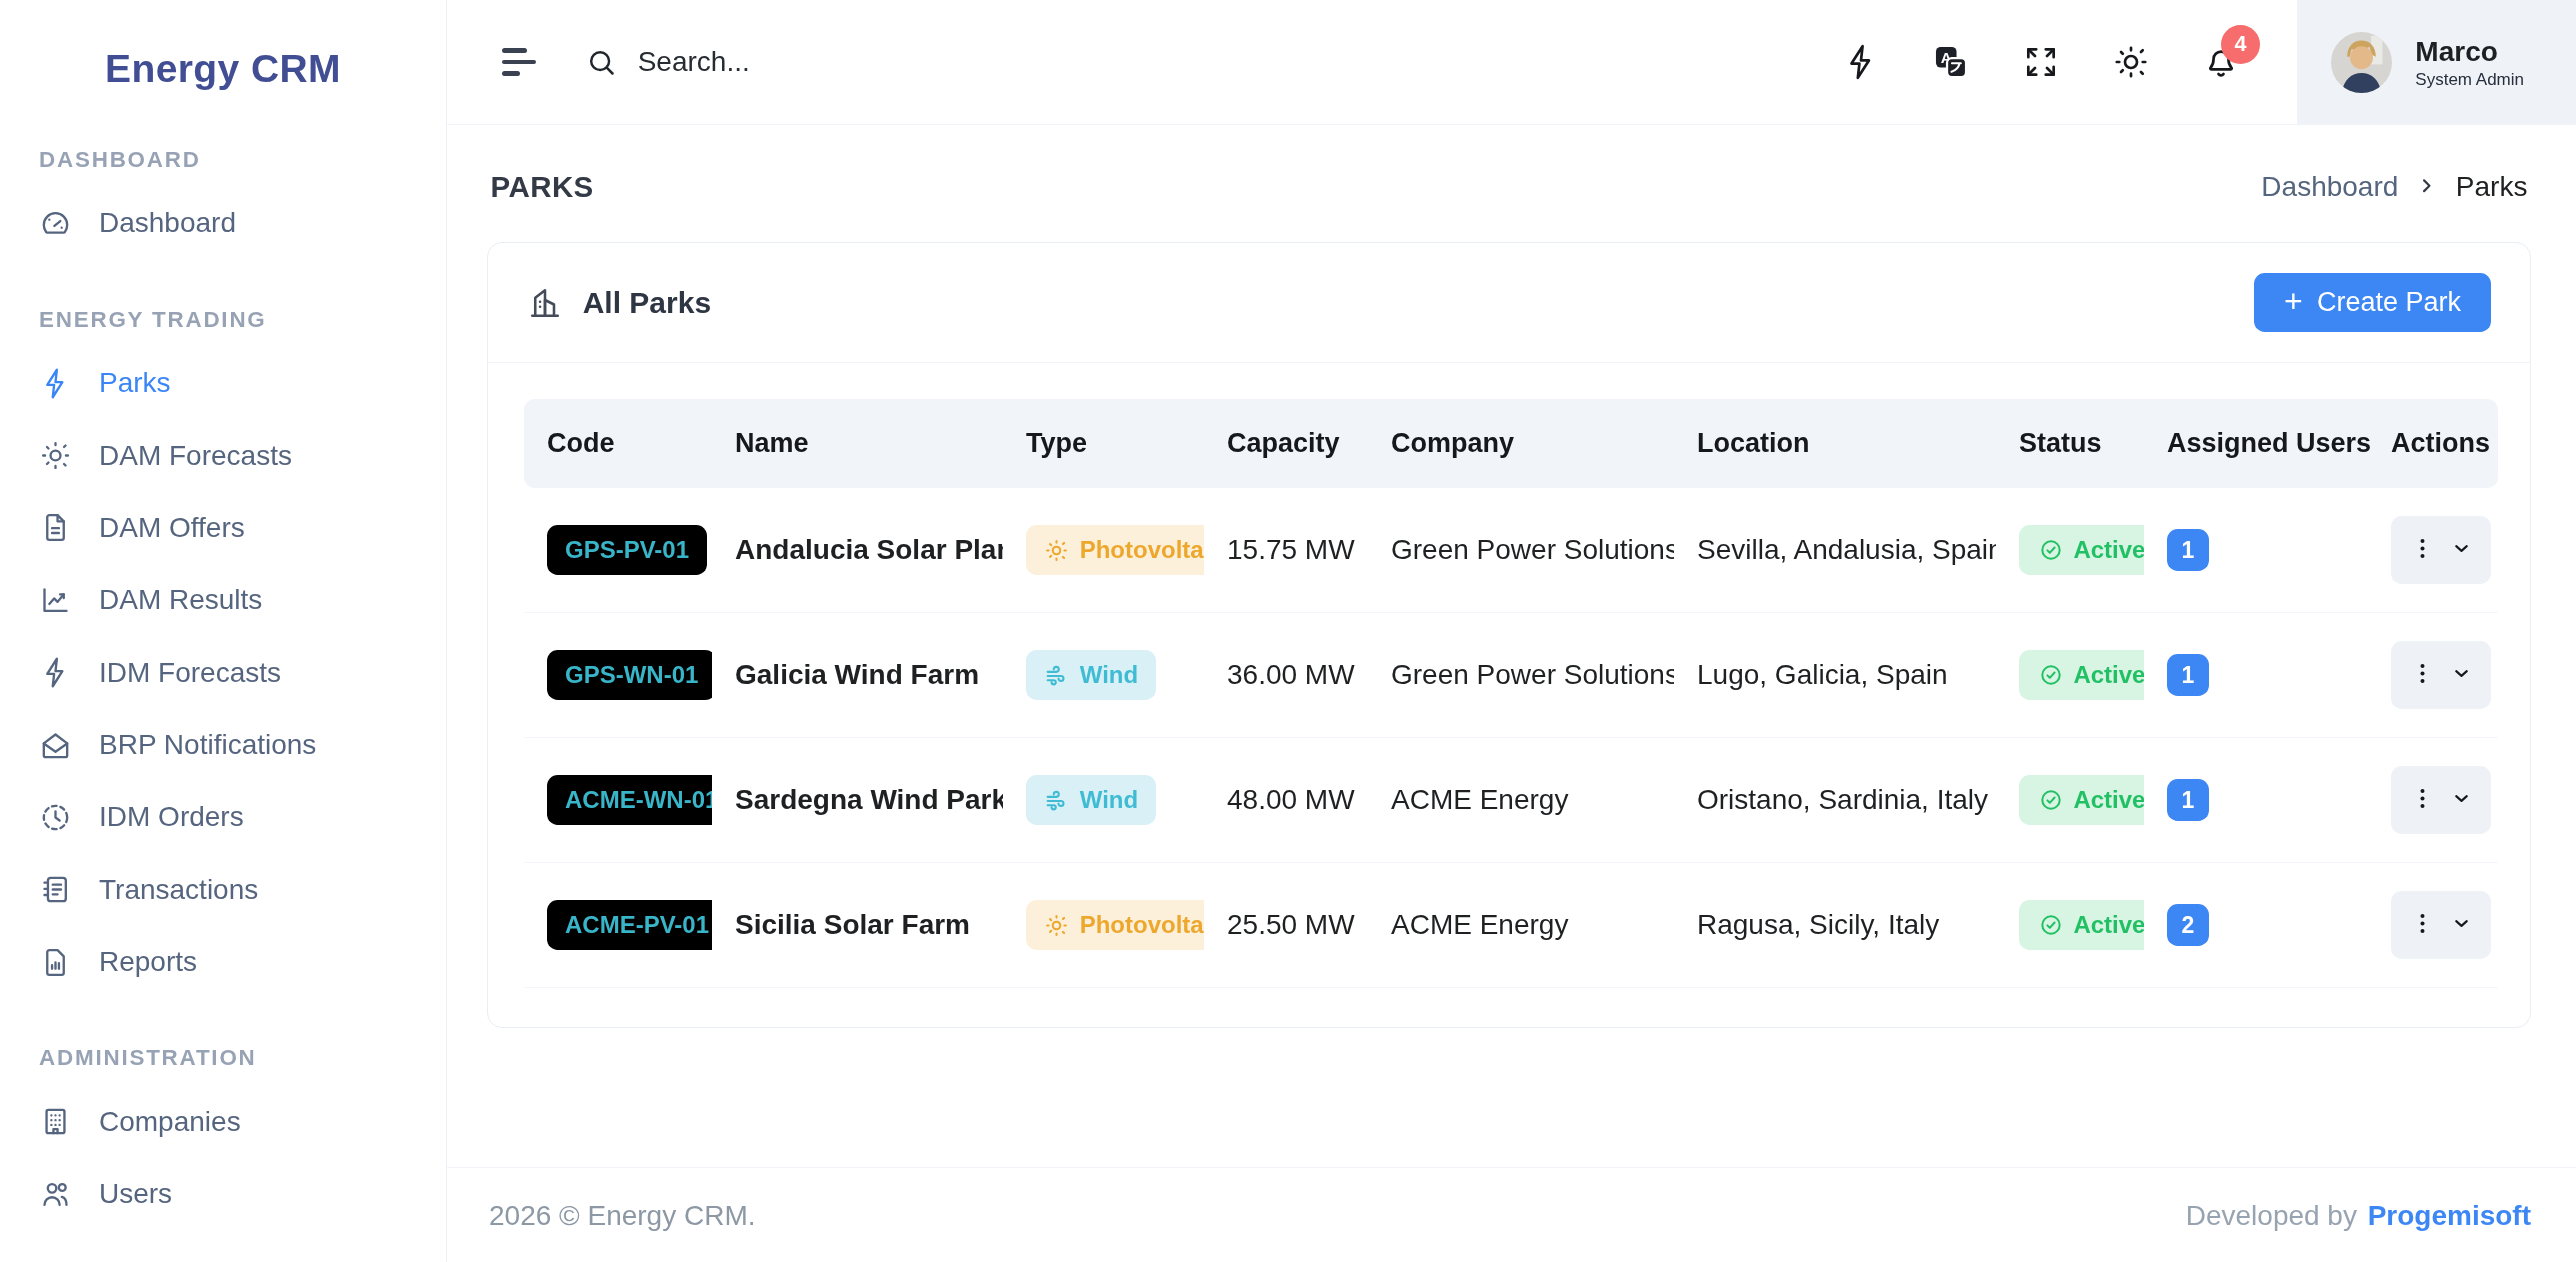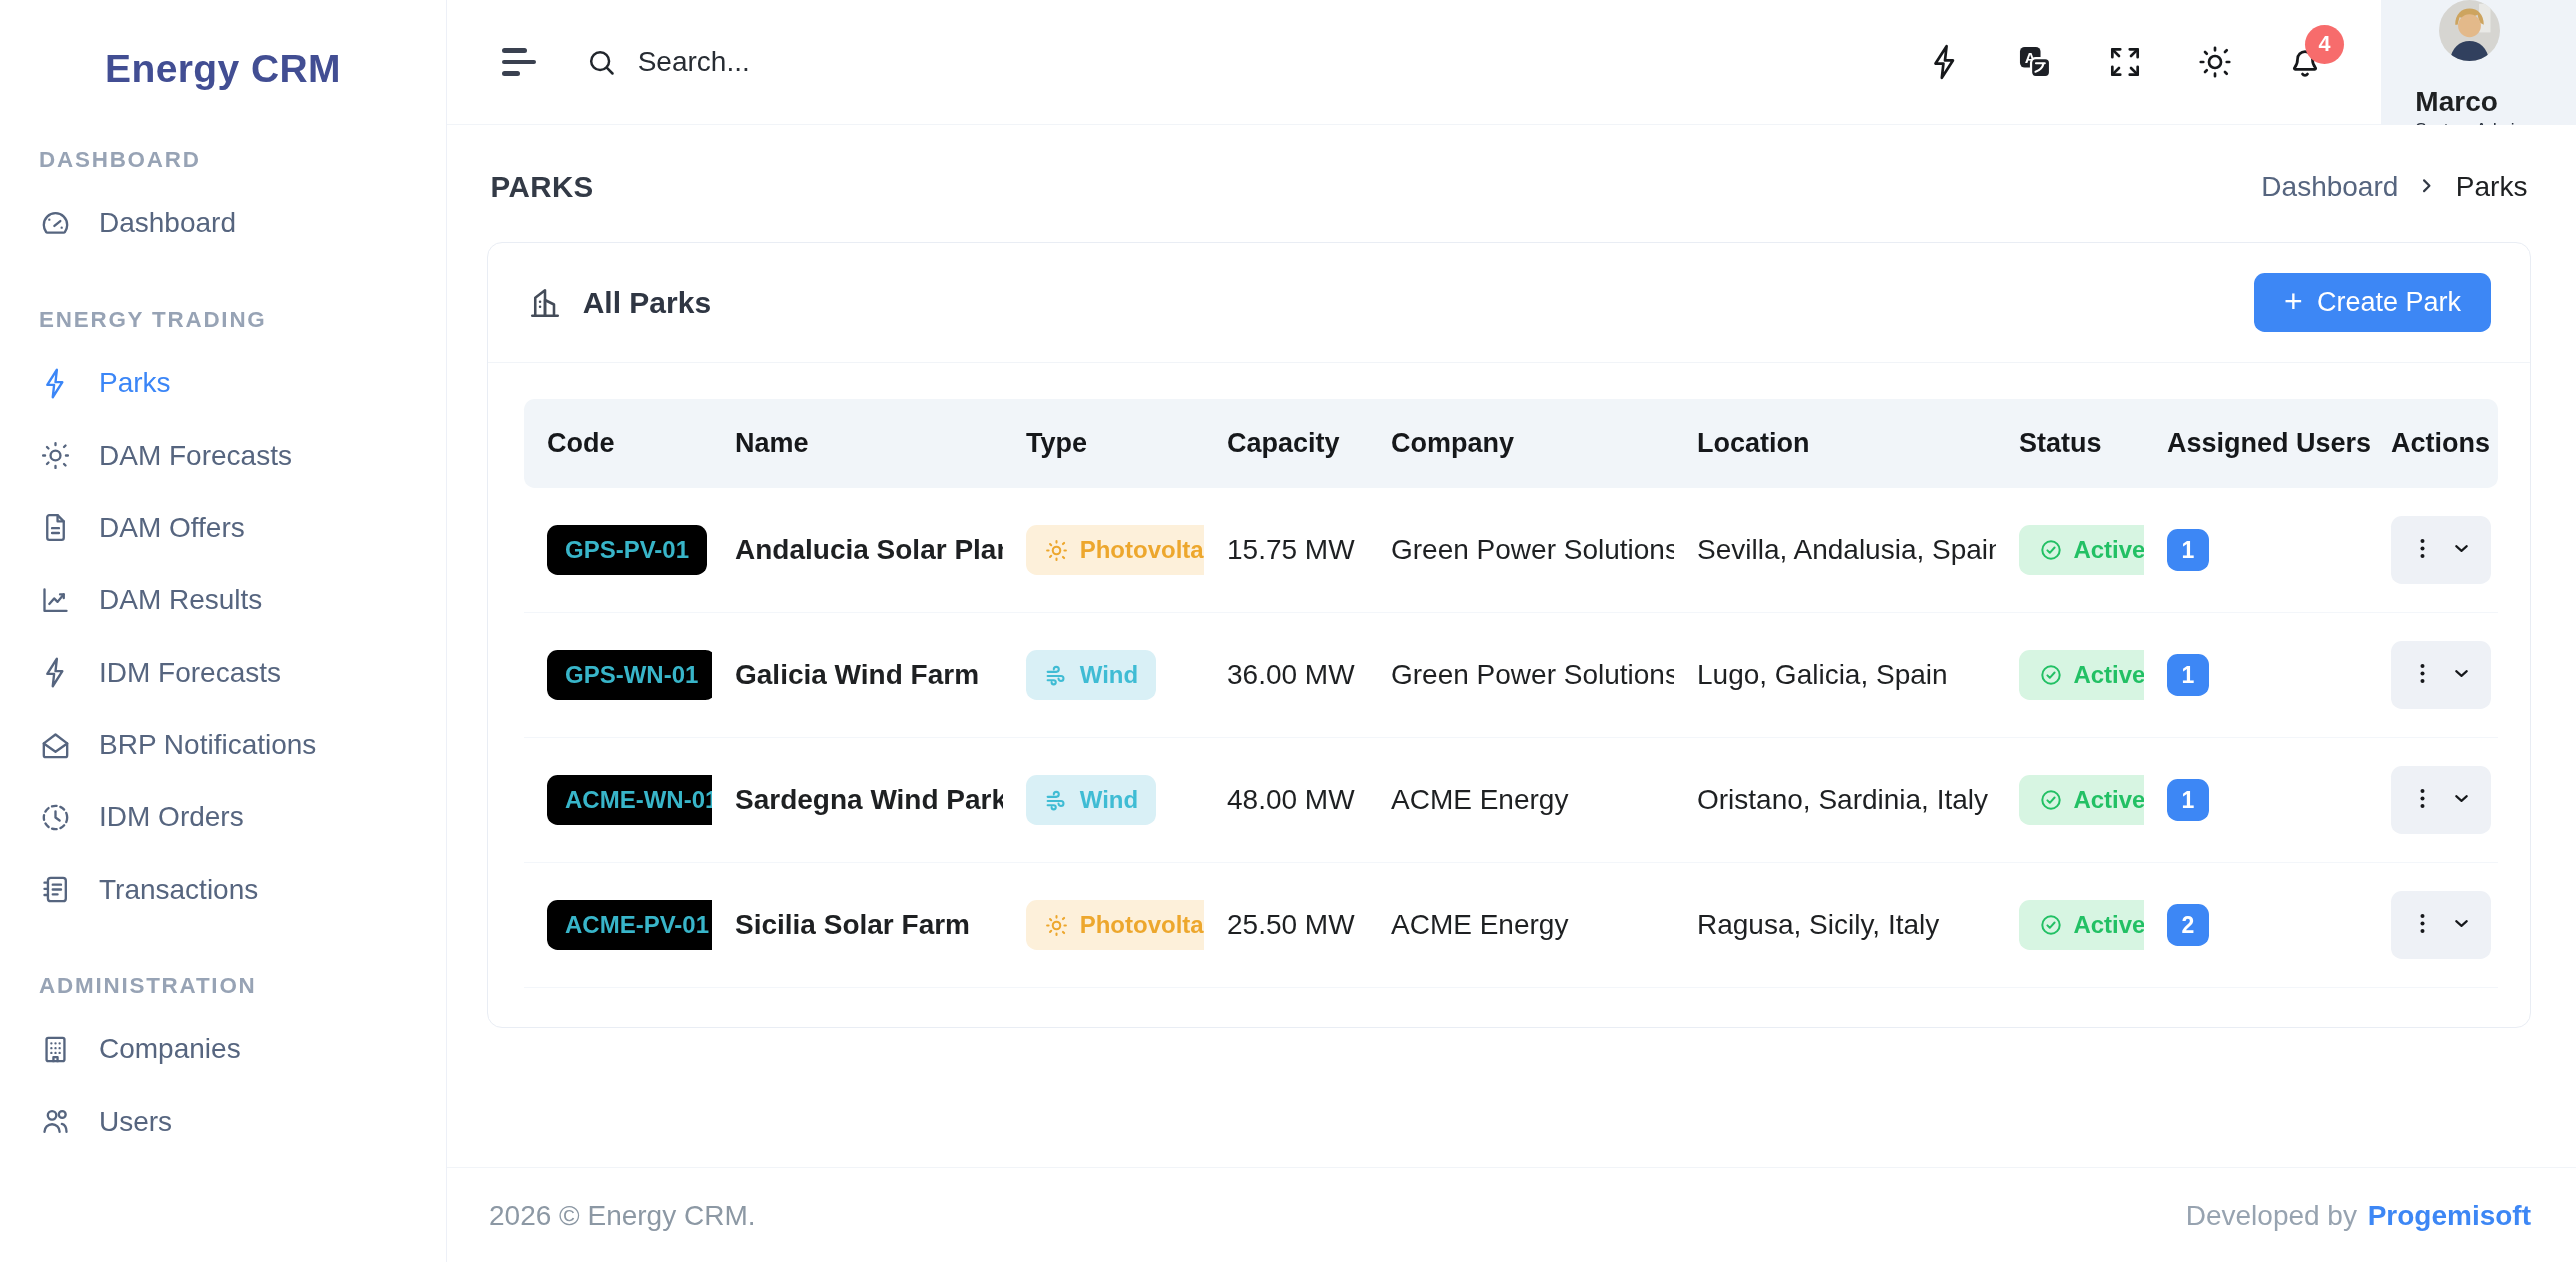--- a/index.html
+++ b/index.html
@@ -36,21 +36,21 @@
   .search input::placeholder { color:#272c33; opacity:1; }
   .header-icons { margin-left:auto; display:flex; align-items:center; gap:52px;
                   padding-right:57px; }
   .hicon { background:none; border:none; cursor:pointer; display:inline-flex;
            position:relative; color:#16181b; }
   .hicon svg { width:38px; height:38px; }
   .badge-notif { position:absolute; top:-18px; right:-19.7px; min-width:39px; height:39px;
                  background:#f76c6c; color:#fff; border-radius:50%; font-size:21.5px;
                  font-weight:700; display:flex; align-items:center; justify-content:center; }
   .user-chip { height:125px; background:#eff3f8; display:flex; align-items:center;
-               gap:23px; padding:0 52px 0 34px; cursor:pointer;flex-direction:column; }
+               gap:23px; padding:0 52px 0 34px; cursor:pointer; }
   .avatar { width:61px; height:61px; border-radius:50%; overflow:hidden; flex:none; }
   .avatar svg { width:61px; height:61px; display:block; }
   .user-name { font-size:28px; font-weight:700; color:#1e2022; line-height:1.25; }
   .user-role { font-size:17px; color:#272f3c; line-height:1.25; }
 
   
   .content { flex:1; padding:0 45px 0 40px; background:#fff; }
   .page-head { display:flex; align-items:center; justify-content:space-between;
                margin:45px 3.6px 38px; }
   .page-title { font-size:29.5px; font-weight:800; color:#333a46; letter-spacing:0.4px; }
@@ -191,20 +191,29 @@
         </a>
         <a class="nav-item">
           <span class="nav-icon">
             <svg viewBox="0 0 24 24" fill="none" stroke="currentColor" stroke-width="1.7" stroke-linecap="round" stroke-linejoin="round">
               <rect x="6.5" y="3.5" width="13" height="17" rx="2"></rect>
               <path d="M10 8.5h6M10 12h6M10 15.5h3.5"></path>
               <path d="M4 7h2.2M4 11.5h2.2M4 16h2.2"></path>
             </svg>
           </span>
           <span class="nav-label">Transactions</span>
+        </a>
+        <a class="nav-item">
+          <span class="nav-icon">
+            <svg viewBox="0 0 24 24" fill="none" stroke="currentColor" stroke-width="1.7" stroke-linecap="round" stroke-linejoin="round">
+              <path d="M13.5 3H7.5A1.5 1.5 0 0 0 6 4.5v15A1.5 1.5 0 0 0 7.5 21h9a1.5 1.5 0 0 0 1.5-1.5V7.5z"></path>
+              <path d="M9.5 16.5v-2.5M12 16.5V12M14.5 16.5v-4"></path>
+            </svg>
+          </span>
+          <span class="nav-label">Reports</span>
         </a>
         <div class="nav-section">ADMINISTRATION</div>
         <a class="nav-item">
           <span class="nav-icon">
             <svg viewBox="0 0 24 24" fill="none" stroke="currentColor" stroke-width="1.7" stroke-linecap="round" stroke-linejoin="round">
               <rect x="5.5" y="3.5" width="13" height="17" rx="1.2"></rect>
               <path d="M9 7.5h.01M12 7.5h.01M15 7.5h.01M9 11h.01M12 11h.01M15 11h.01M9 14.5h.01M12 14.5h.01M15 14.5h.01"></path>
               <path d="M10.5 20.5v-3h3v3"></path>
             </svg>
           </span>

